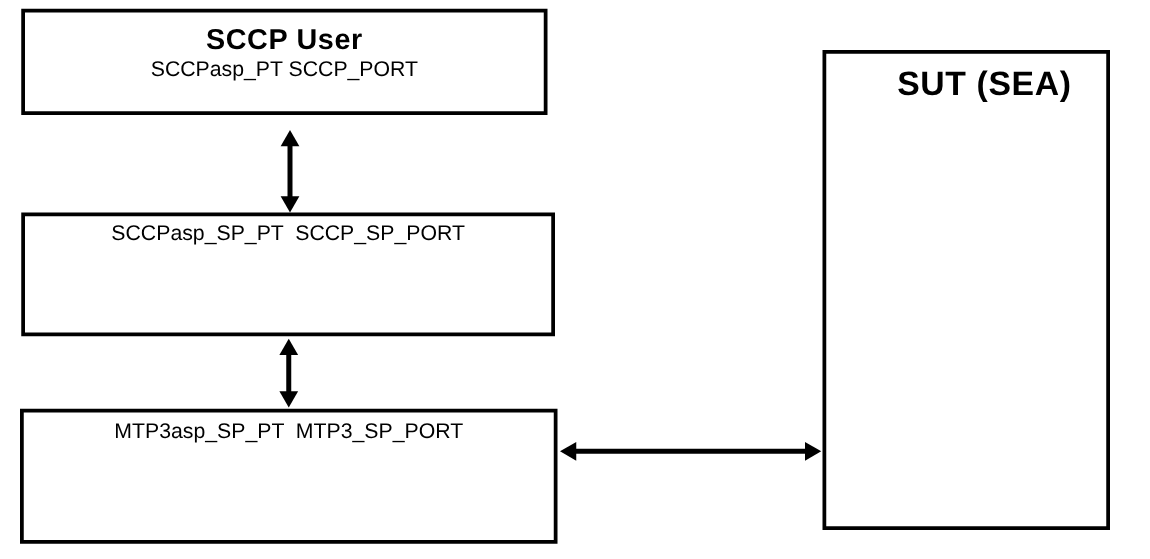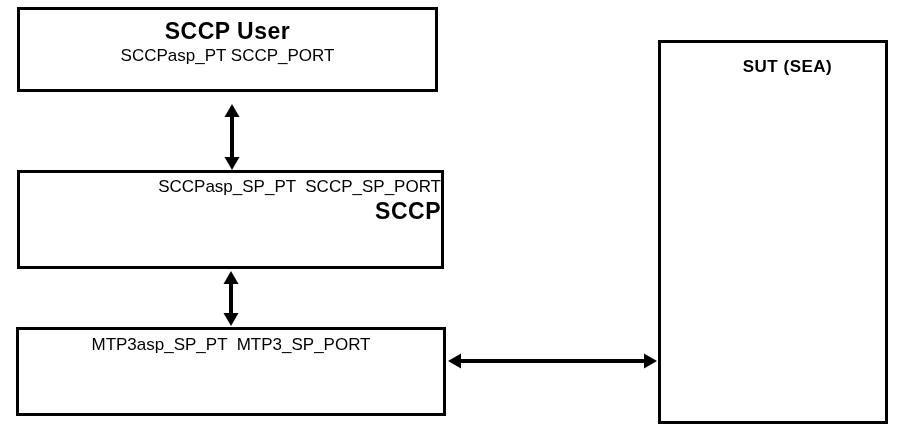--- a/index.html
+++ b/index.html
@@ -25,44 +25,43 @@
     line-height: 27px;
     letter-spacing: 0.5px;
     white-space: pre;
   }
   .node-ports {
     font-size: 17px;
     line-height: 22px;
     white-space: pre;
   }
   .box-sccp-user { left: 17px;  top: 7px;  width: 421px; height: 85px;  padding-top: 8px; }
-  .box-sccp      { left: 17px;  top: 170px; width: 427px; height: 99px;  padding-top: 3px; text-align: right; }
-  .box-system    { left: 16px;  top: 327px; width: 430px; height: 89px;  padding-top: 4px; }
+  .box-sccp      { left: 17px;  top: 170px; width: 427px; height: 99px;  padding-top: 3px; }
+  .box-system    { left: 16px;  top: 327px; width: 430px; height: 108px;  padding-top: 4px; }
   .box-sut       { left: 658px; top: 40px;  width: 230px; height: 384px; padding-top: 10px; }
-  .box-sut .node-title { font-size: 17px; line-height: 28px; margin-left: 29px; }
+  .box-sut .node-title { font-size: 27px; line-height: 28px; margin-left: 29px; }
   .arrows-layer {
     position: absolute;
     left: 0; top: 0;
     width: 920px; height: 447px;
     pointer-events: none;
   }
 </style>
 </head>
 <body>
 
 <div class="canvas">
 
   <div class="box box-sccp-user">
     <div class="node-title">SCCP User</div>
     <div class="node-ports">SCCPasp_PT SCCP_PORT</div>
   </div>
 
   <div class="box box-sccp">
     <div class="node-ports">SCCPasp_SP_PT  SCCP_SP_PORT</div>
-    <div class="node-title">SCCP</div>
   </div>
 
   <div class="box box-system">
     <div class="node-ports">MTP3asp_SP_PT  MTP3_SP_PORT</div>
   </div>
 
   <div class="box box-sut">
     <div class="node-title">SUT (SEA)</div>
   </div>
 

